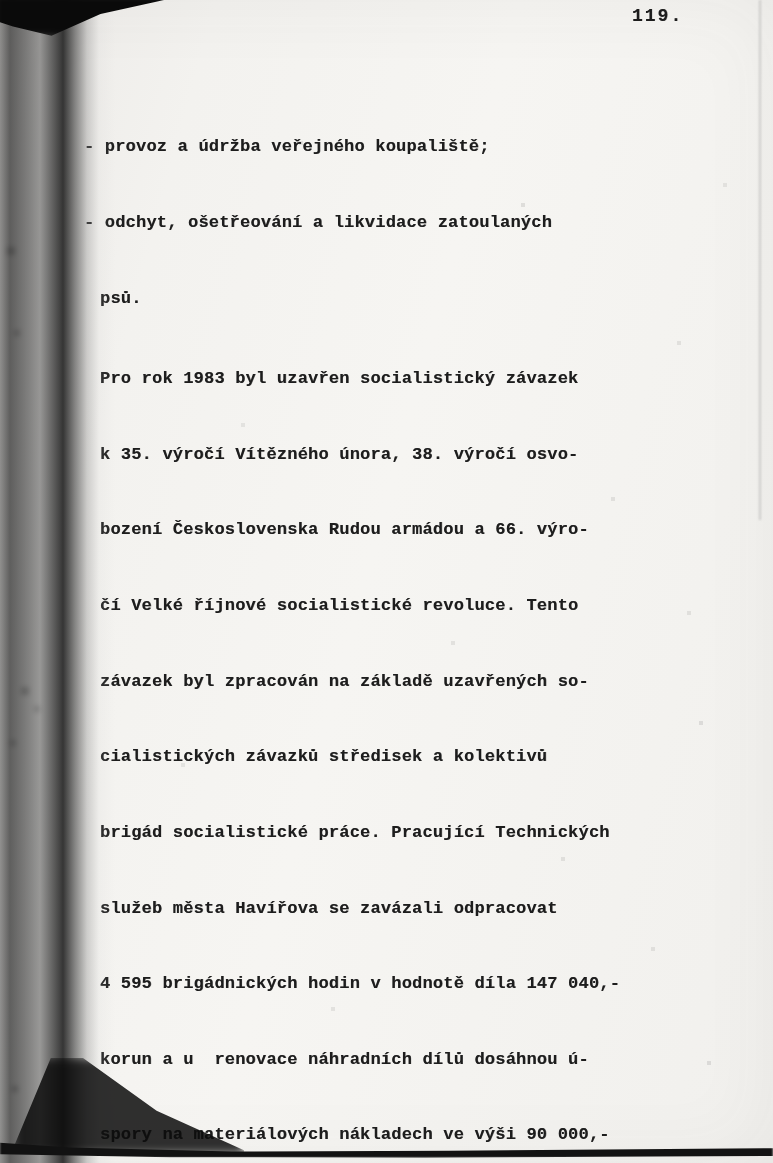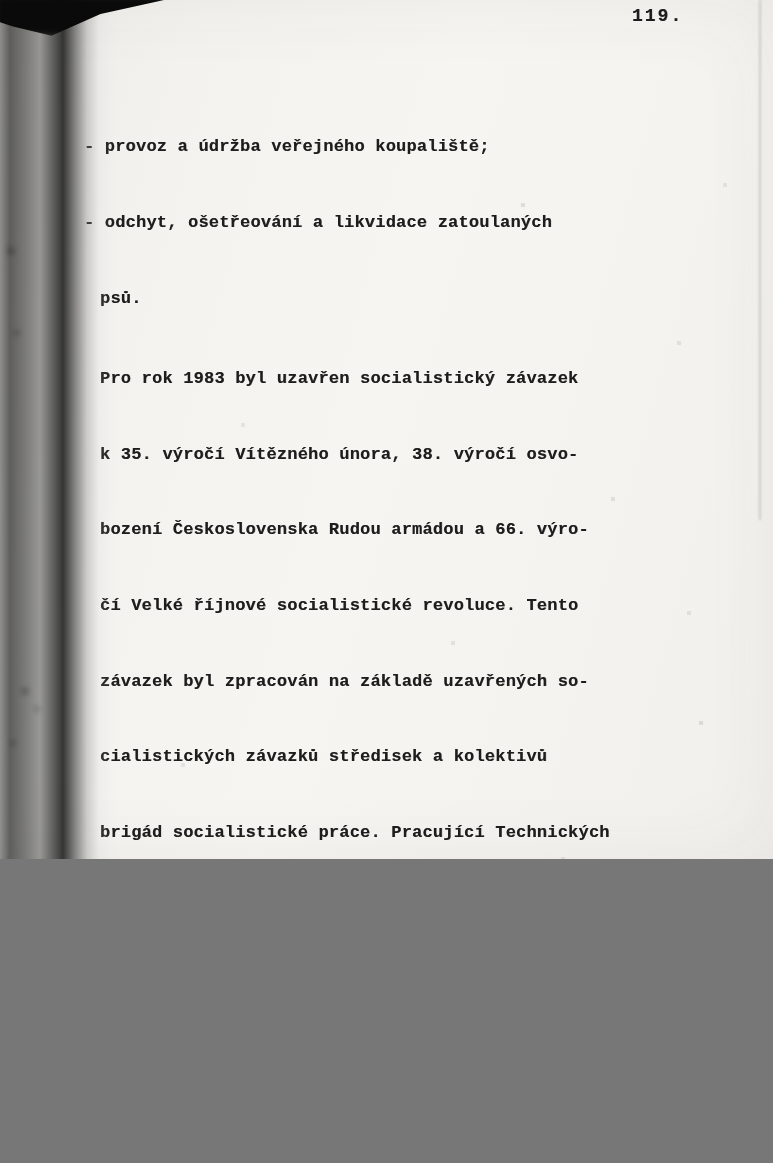--- a/index.html
+++ b/index.html
@@ -1,19 +1,19 @@
 <!DOCTYPE html>
 <html><head>
 <meta charset="utf-8">
 <style>
   html, body { margin: 0; padding: 0; background: #777; }
   .page {
     position: relative;
     width: 773px;
-    height: 859px;
+    height: 1163px;
     overflow: hidden;
     background: linear-gradient(105deg, #eceae7 0%, #f3f2ef 20%, #f6f5f2 48%, #f1f0ed 100%);
     box-shadow: inset 0 0 80px rgba(70,70,70,0.06);
     font-family: "Liberation Mono", "DejaVu Sans Mono", monospace;
   }
 
   
   .text-block {
     position: absolute;
     left: 100px;

